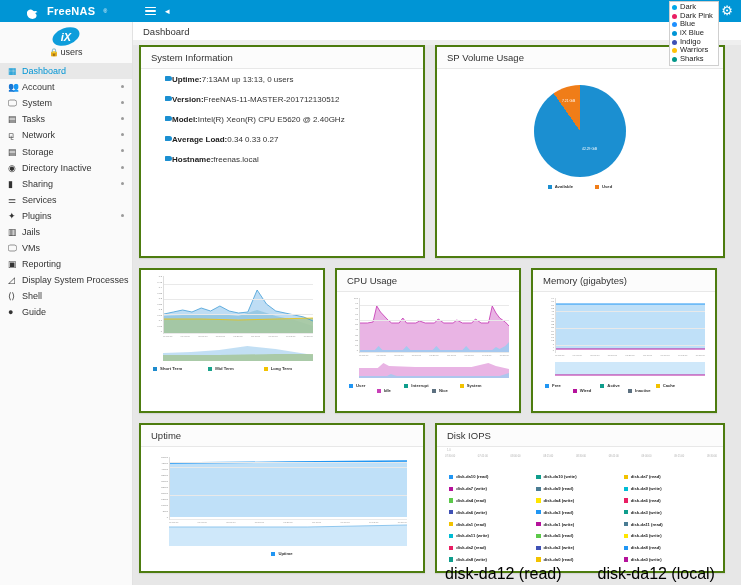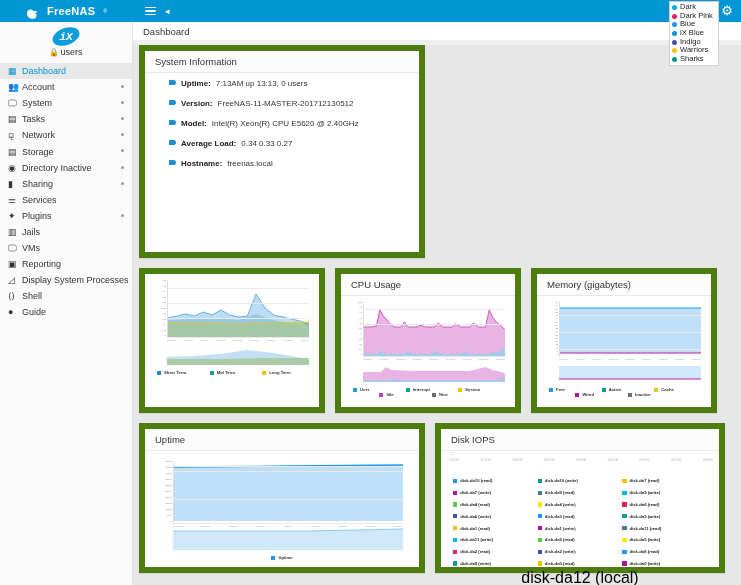--- a/index.html
+++ b/index.html
@@ -34,44 +34,44 @@
   .theme-dot { width:5px; height:5px; border-radius:50%; flex:none; }
 
   
   .crumbbar { position:absolute; top:22px; left:133px; width:608px; height:18px; background:#ffffff; }
   .crumb { font-size:9.5px; color:#333; padding:4px 0 0 10px; }
   .crumbsub { position:absolute; top:40px; left:133px; width:608px; height:5px; background:#efefef; }
 
   
   .sidebar { position:absolute; top:22px; left:0; width:133px; height:563px; background:#fafafa; border-right:1px solid #e2e2e2; }
   .user-block { padding:6px 0 4px; text-align:center; }
-  .avatar { width:28px; height:17px; margin:0 auto; position:relative;font-family:Liberation Mono, monospace; }
+  .avatar { width:28px; height:17px; margin:0 auto; position:relative; }
   .avatar-oval { position:absolute; inset:0; background:#0d9ddb; border-radius:50%; transform:rotate(-20deg); }
   .avatar-x { position:absolute; left:0; top:0; width:100%; height:100%; color:#fff; font-size:11px; font-weight:bold; font-style:italic; display:flex; align-items:center; justify-content:center; }
   .username { font-size:9px; color:#333; margin-top:2px; display:flex; align-items:center; justify-content:center; gap:1px; }
   .lock-ic { font-size:8px; color:#444; }
 
   .nav { margin-top:2px; }
   .nav-item { height:16.1px; display:flex; align-items:center; padding-left:8px; font-size:9px; color:#333; position:relative; }
   .nav-item.active { background:#e8e8e8; color:#0095d5; }
   .nav-ic { width:14px; flex:none; font-size:9px; color:#333; display:flex; align-items:center; }
   .nav-item.active .nav-ic { color:#0095d5; }
   .nav-lb { flex:1; }
   .nav-exp { position:absolute; right:8px; top:6px; width:3px; height:3px; background:#9a9a9a; border-radius:50%; }
 
   
   .content { position:absolute; top:45px; left:133px; width:608px; height:540px; background:#e7e7e7; padding:0 6px; }
 
   .row { display:flex; gap:10px; margin-bottom:10px; }
-  .card { background:#fff; border:6px solid #4d7c0f; box-shadow:0 1px 1px rgba(0,0,0,.07); }
+  .card { background:#fff; border:2px solid #4d7c0f; box-shadow:0 1px 1px rgba(0,0,0,.07); }
   .card-hd { height:22px; border-bottom:1px solid #e8e8e8; background:#fcfcfc; display:flex; align-items:center; padding-left:10px; font-size:9.5px; color:#333; }
   .card-bd { padding:6px 8px; }
 
   
-  .sysrow { display:flex; align-items:baseline; gap:5px; margin:0 0 11px 16px; font-size:8px; color:#333; }
+  .sysrow { display:flex; align-items:baseline; margin:0 0 11px 16px; font-size:8px; color:#333; }
   .sysrow:last-child { margin-bottom:4px; }
   .bullet { width:7px; height:5px; background:#1b8fd1; flex:none; border-radius:1px 3px 3px 1px; position:relative; top:-1px; }
   .sys-k { font-weight:bold; font-size:8px; color:#222; }
   .sys-v { font-size:8px; color:#333; }
 
   
   .pie-wrap { display:flex; flex-direction:column; align-items:center; padding-top:10px; }
   .pie { width:92px; height:92px; border-radius:50%; position:relative;
          background:conic-gradient(from 0deg, #1b8fd1 0deg 325deg, #f07d18 325deg 360deg); }
   .pie-lb { position:absolute; font-size:3.4px; color:#fff; white-space:nowrap; }
@@ -285,20 +285,41 @@
      <span class="bullet"></span>
      <span class="sys-k">Average Load:</span>
      <span class="sys-v">0.34 0.33 0.27</span>
    </div>
           <div class="sysrow">
      <span class="bullet"></span>
      <span class="sys-k">Hostname:</span>
      <span class="sys-v">freenas.local</span>
    </div>
         </div>
+    </div>
+    <div class="card" style="width:290px;height:213px">
+      <div class="card-hd">SP Volume Usage</div>
+      <div class="card-bd">
+        <div class="pie-wrap">
+          <div class="pie">
+            <span class="pie-lb used">7.21 GiB</span>
+            <span class="pie-lb avail">42.29 GiB</span>
+          </div>
+          <div class="pie-leg" id="pie-legend">
+              <span class="leg-it">
+     <span class="leg-sq" style="background:#1b8fd1"></span>
+     <span>Available</span>
+   </span>
+              <span class="leg-it">
+     <span class="leg-sq" style="background:#f07d18"></span>
+     <span>Used</span>
+   </span>
+            </div>
+        </div>
+      </div>
     </div>
   </div>
 
   <div class="row">
 
     <div class="card" style="width:186px;height:145px">
       <div class="card-bd">
         <div class="graph" style="height:58px">
           <div class="gaxis" id="al-y">
               <span>0.5</span>
@@ -663,20 +684,24 @@
      <span class="ilg-sq" style="background:#f2c200"></span>
      <span>disk-da0 (read)</span>
    </span>
             <span class="ilg">
      <span class="ilg-sq" style="background:#b5129b"></span>
      <span>disk-da0 (write)</span>
    </span>
           </div>
         <div class="iops-last" id="io-leg2">
             <span class="ilg">
+     <span class="ilg-sq" style="background:#4a7c93"></span>
+     <span>disk-da12 (read)</span>
+   </span>
+            <span class="ilg">
      <span class="ilg-sq" style="background:#00bcd4"></span>
      <span>disk-da12 (local)</span>
    </span>
           </div>
       </div>
     </div>
   </div>
 </div>
 
 </body></html>

